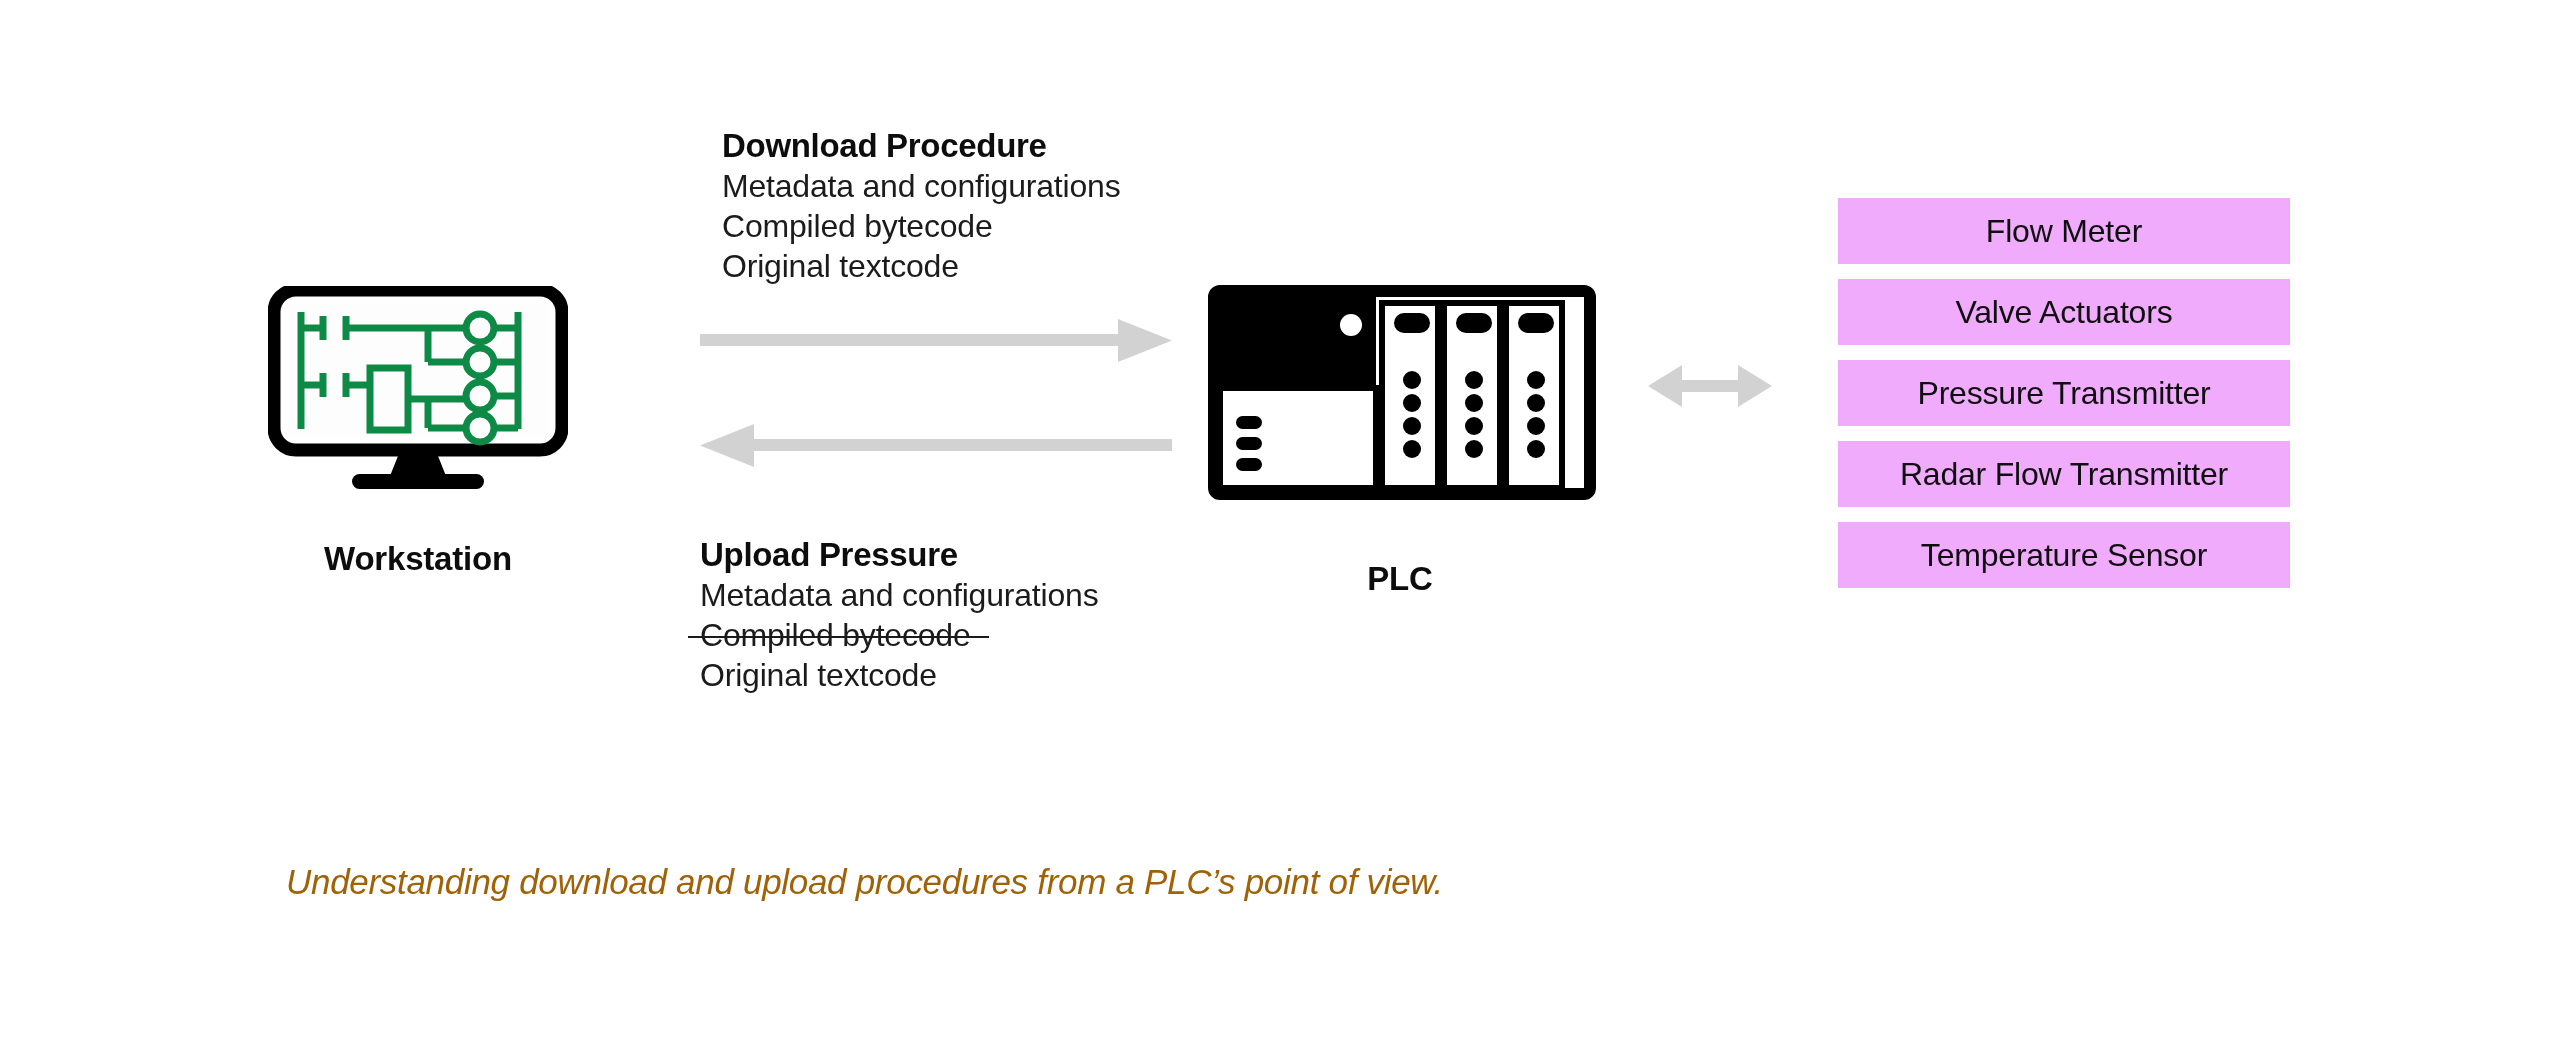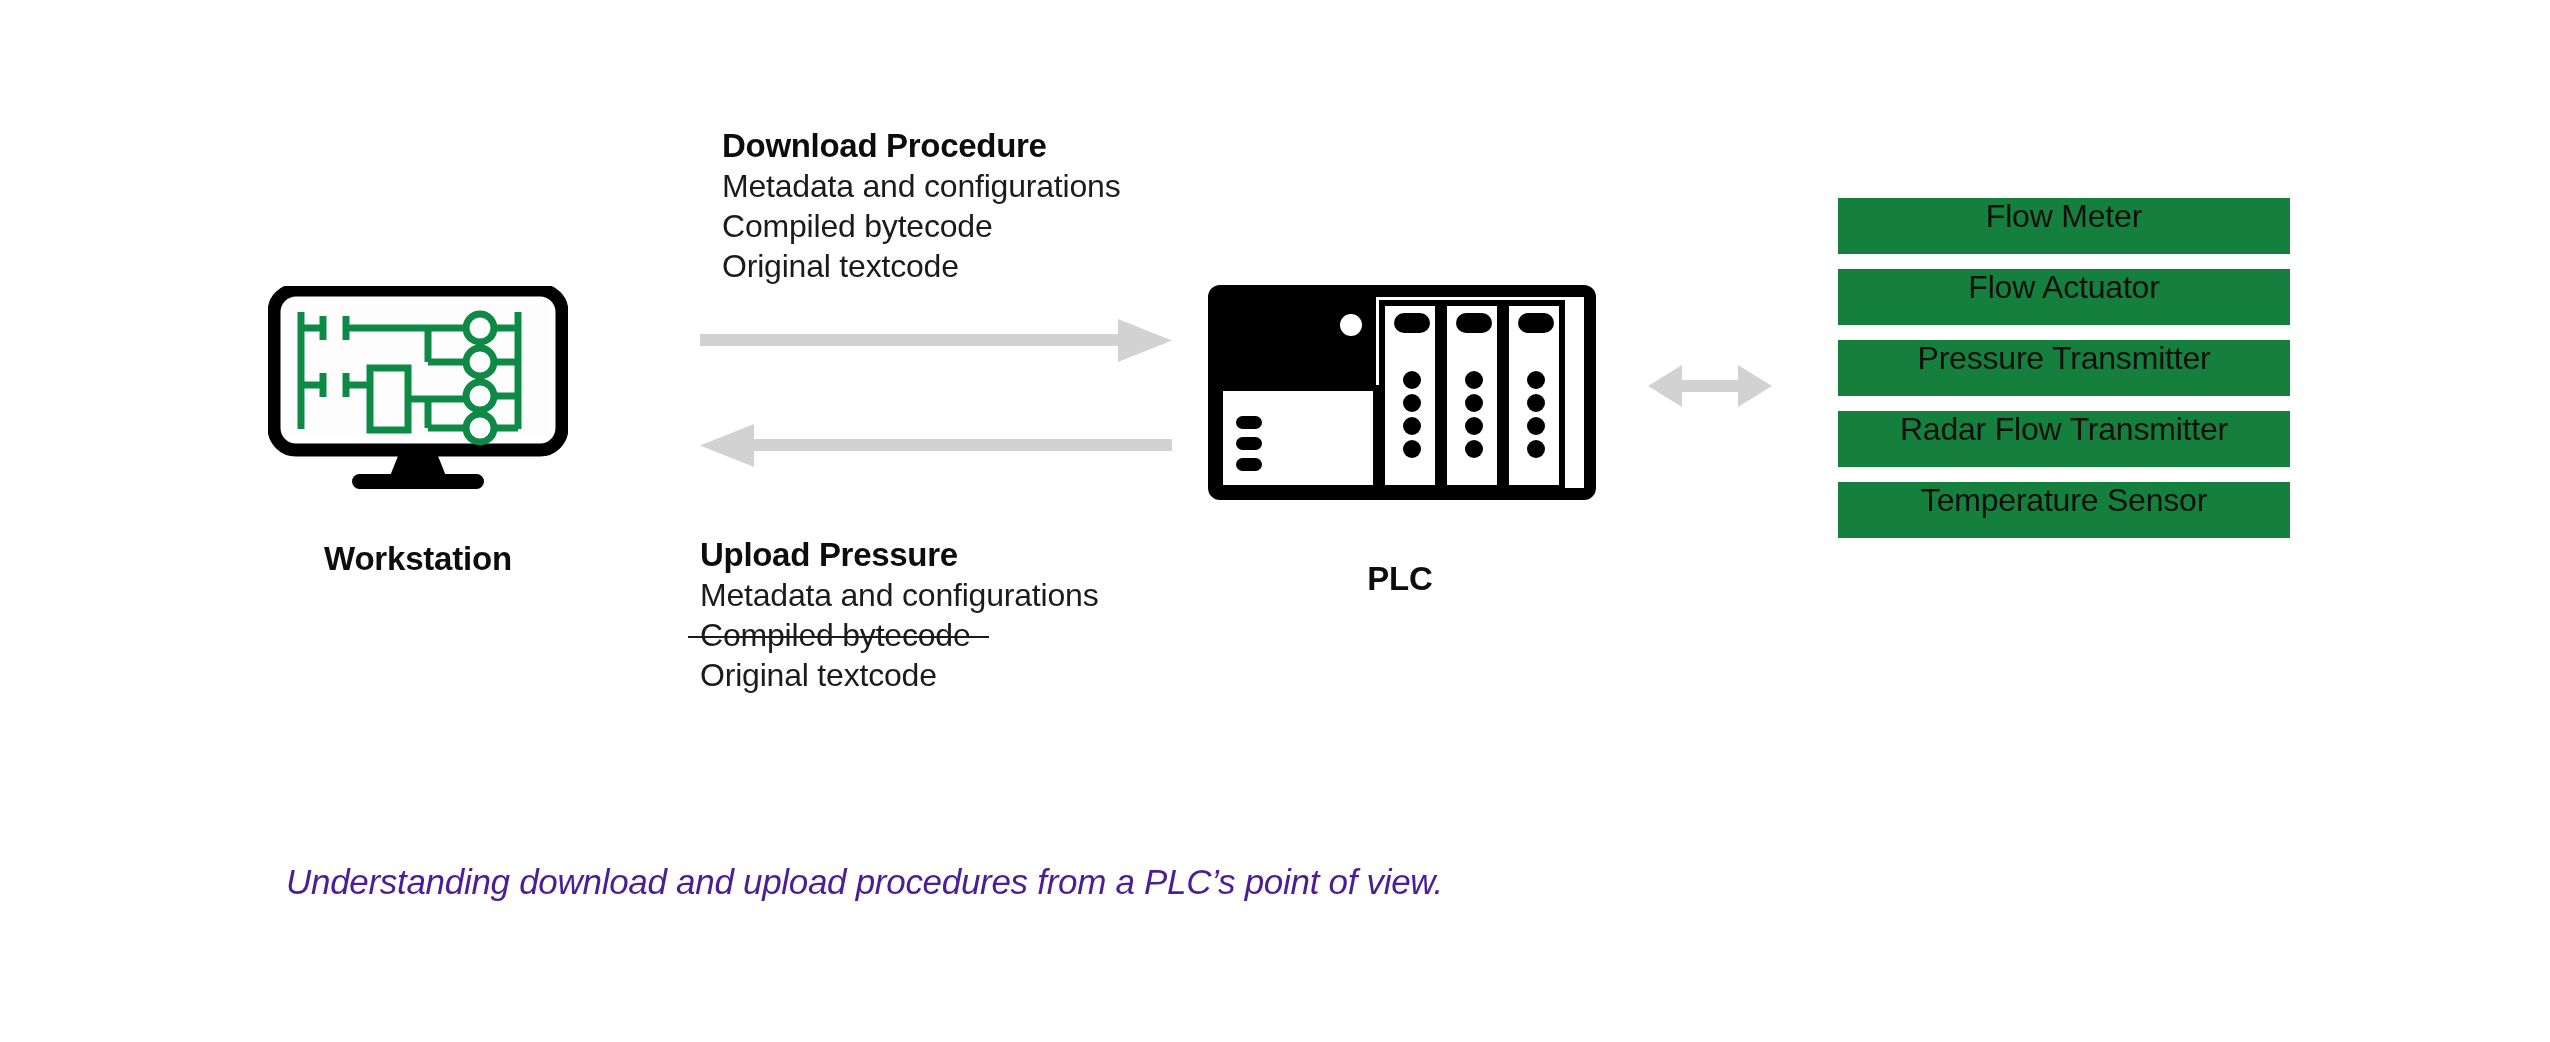--- a/index.html
+++ b/index.html
@@ -112,25 +112,25 @@
   }
 
   
   #device-list {
     position: absolute;
     left: 1838px;
     top: 198px;
     width: 452px;
   }
   .device-box {
-    height: 56px;
-    background: #15803d;
+    height: 66px;
+    background: #f0abfc;
     margin-bottom: 15px;
     display: flex;
-    align-items: flex-start;
+    align-items: center;
     justify-content: center;
   }
   .device-box:last-child { margin-bottom: 8px; }
   .device-label {
     font-weight: normal;
     font-size: 32px;
     letter-spacing: -0.2px;
     color: #0f0f0f;
     white-space: nowrap;
   }
@@ -143,21 +143,21 @@
 
   
   #caption {
     position: absolute;
     left: 286px;
     top: 862px;
     font-style: italic;
     font-weight: normal;
     font-size: 35px;
     letter-spacing: -0.3px;
-    color: #4c1d95;
+    color: #a16207;
     white-space: nowrap;
   }
 </style>
 </head>
 <body>
 
 <div class="stage">
 
   <div id="workstation">
     <svg width="300" height="205" viewBox="0 0 300 205" xmlns="http://www.w3.org/2000/svg">
@@ -287,21 +287,21 @@
     <rect x="30" y="18" width="64" height="12" fill="#d2d2d2"></rect>
     <polygon points="34,3 0,24 34,45" fill="#d2d2d2"></polygon>
     <polygon points="90,3 124,24 90,45" fill="#d2d2d2"></polygon>
   </svg>
 
   <div id="device-list">
     <div class="device-box">
       <span class="device-label">Flow Meter</span>
     </div>
     <div class="device-box">
-      <span class="device-label">Flow Actuator</span>
+      <span class="device-label">Valve Actuators</span>
     </div>
     <div class="device-box">
       <span class="device-label">Pressure Transmitter</span>
     </div>
     <div class="device-box">
       <span class="device-label">Radar Flow Transmitter</span>
     </div>
     <div class="device-box">
       <span class="device-label">Temperature Sensor</span>
     </div>

